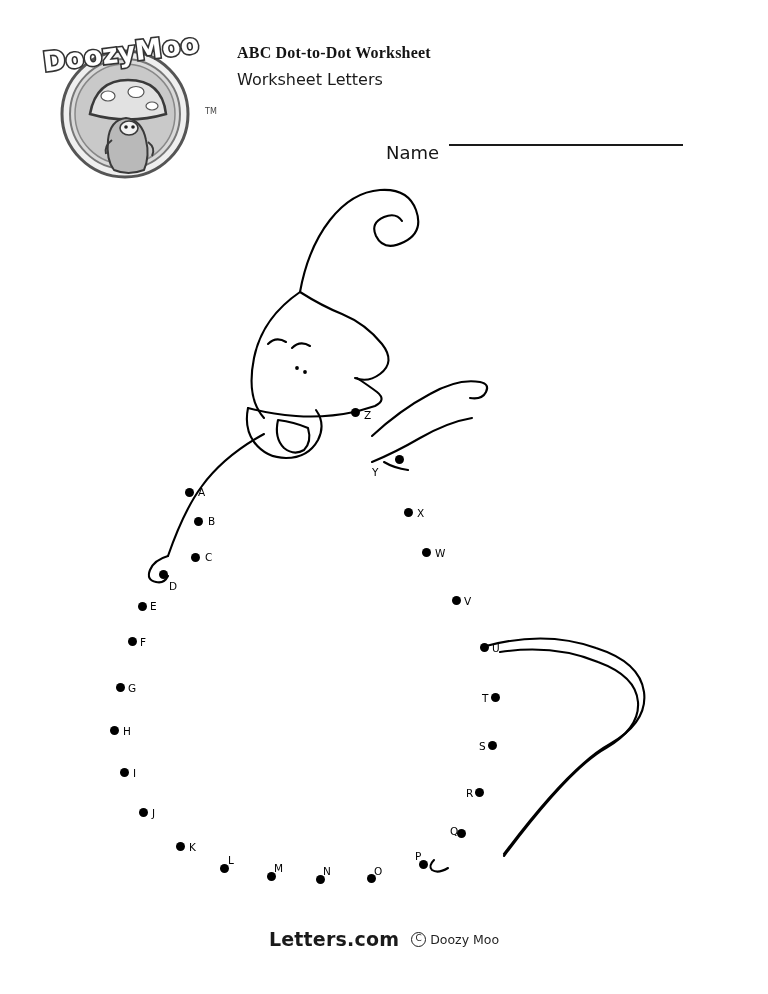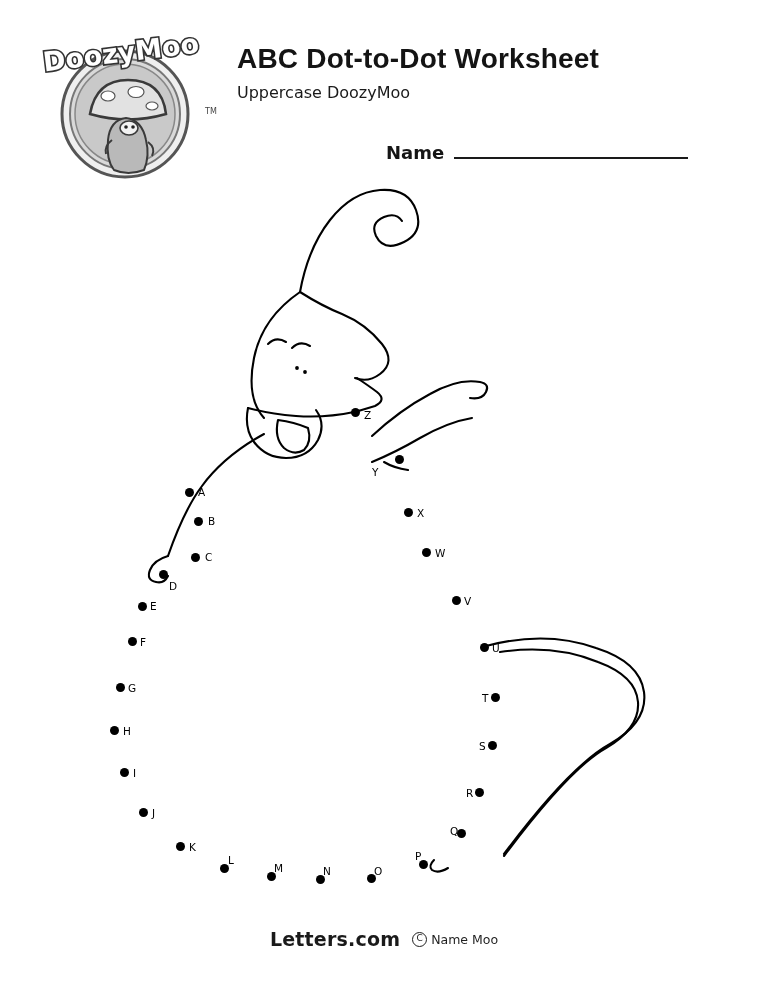--- a/index.html
+++ b/index.html
@@ -29,22 +29,22 @@
   #logo svg { display: block; }
 
   
   #title-block {
     position: absolute;
     left: 237px;
     top: 44px;
     width: 420px;
   }
   #worksheet-title {
-    font-family: Liberation Sans, sans-serif;
-    font-size: 28px;
+    font-family: Liberation Serif, serif;
+    font-size: 16px;
     font-weight: bold;
     color: #141414;
     letter-spacing: 0.2px;
     line-height: 1.1;
     white-space: nowrap;
   }
   #worksheet-subtitle {
     font-family: "DejaVu Sans", sans-serif;
     font-size: 16px;
     color: #1a1a1a;
@@ -52,22 +52,21 @@
     line-height: 1.1;
     white-space: nowrap;
   }
 
   
   #name-row {
     position: absolute;
     left: 386px;
     top: 144px;
     display: flex;
-    align-items: flex-end;
-    font-weight: bold;
+    align-items: flex-start;
   }
   #name-label {
     font-family: "DejaVu Sans", sans-serif;
     font-size: 18px;
     color: #151515;
     margin-right: 10px;
     line-height: 1;
   }
   #name-line {
     width: 234px;
@@ -171,21 +170,21 @@
 
       <g>
         <text x="92" y="40" text-anchor="middle" font-family="DejaVu Sans, sans-serif" font-size="27" font-weight="bold" fill="#ffffff" stroke="#333" stroke-width="3.2" paint-order="stroke" transform="rotate(-7 92 40)">DoozyMoo</text>
       </g>
       <text x="175" y="92" font-family="DejaVu Sans, sans-serif" font-size="8" fill="#444">TM</text>
     </svg>
   </div>
 
   <div id="title-block">
     <div id="worksheet-title">ABC Dot-to-Dot Worksheet</div>
-    <div id="worksheet-subtitle">Uppercase DoozyMoo</div>
+    <div id="worksheet-subtitle">Worksheet Letters</div>
   </div>
 
   <div id="name-row">
     <div id="name-label">Name</div>
     <div id="name-line"></div>
   </div>
 
   <svg id="art" viewBox="0 0 768 994" xmlns="http://www.w3.org/2000/svg" fill="none" stroke="#000" stroke-width="2.1" stroke-linecap="round" stroke-linejoin="round">
 
     <path d="M300 292 q8 -44 30 -72 q22 -28 50 -30 q28 -2 36 20 q8 22 -12 32 q-20 10 -28 -6 q-6 -13 8 -19 q12 -5 18 4"></path>
@@ -269,17 +268,17 @@
       <div class="dot" style="left: 399px; top: 459px;"></div>
       <div class="dot-label" style="left: 372px; top: 467px;">Y</div>
       <div class="dot" style="left: 355px; top: 412px;"></div>
       <div class="dot-label" style="left: 364px; top: 410px;">Z</div>
     </div>
 
   <div id="footer">
     <div id="footer-site">Letters.com</div>
     <div id="footer-copy">
       <span class="copy-mark">C</span>
-      <span>Name Moo</span>
+      <span>Doozy Moo</span>
     </div>
   </div>
 
 </div>
 
 </body></html>

